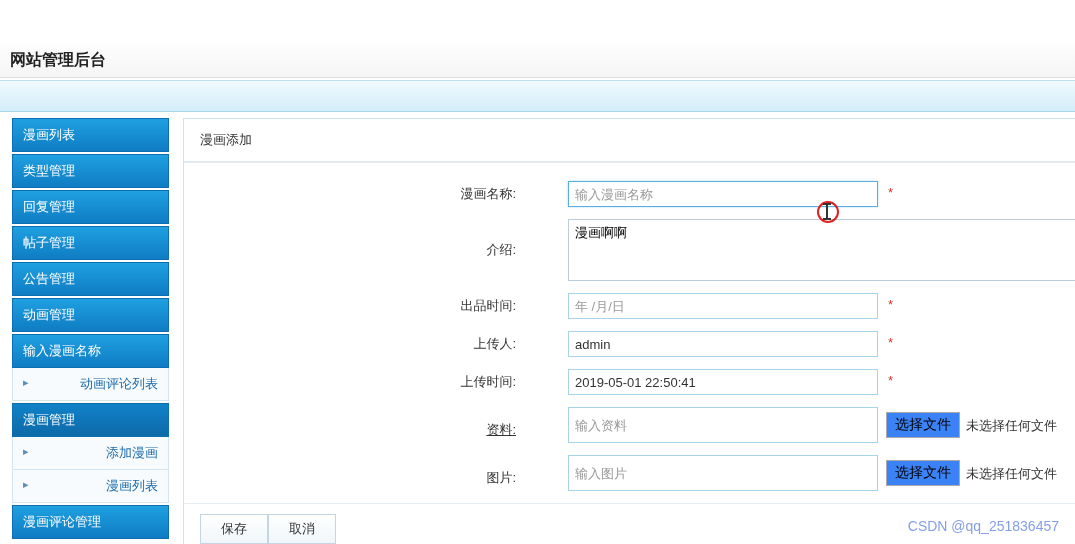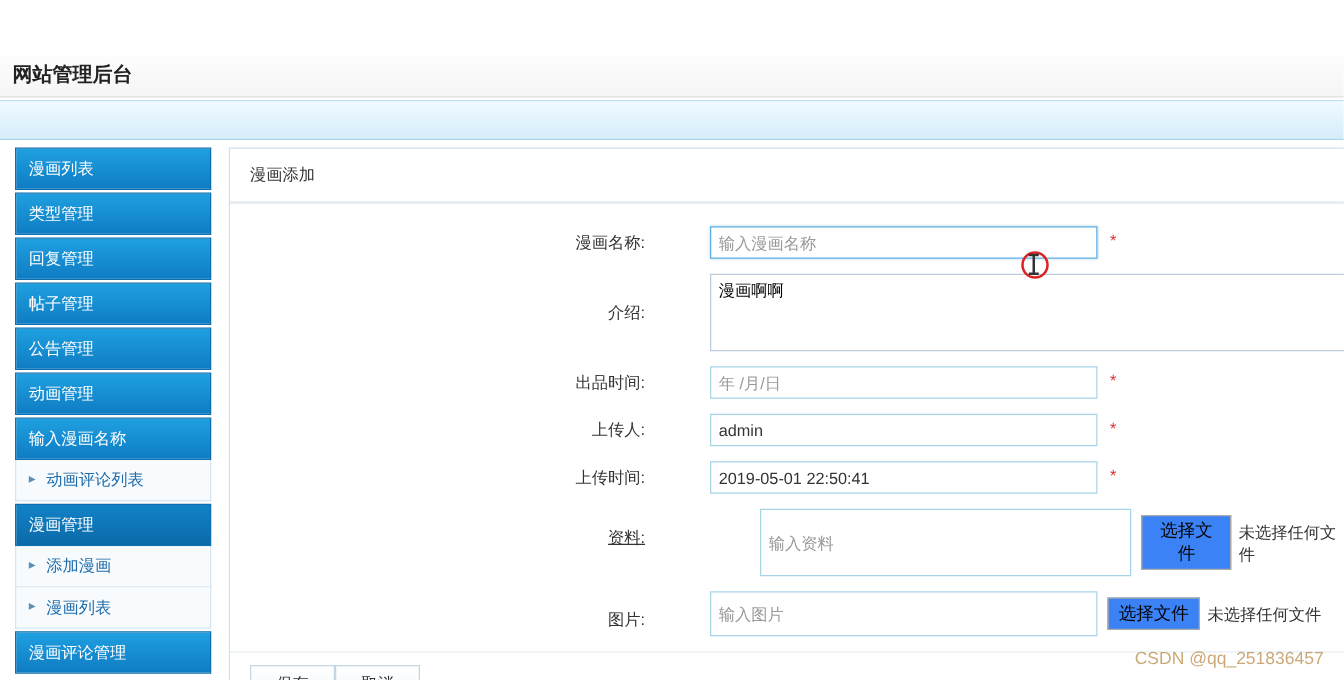--- a/index.html
+++ b/index.html
@@ -4,21 +4,21 @@
 <style>
 * { box-sizing: border-box; margin: 0; padding: 0; }
 body { font-family: "Microsoft YaHei", Arial, sans-serif; font-size: 13px; color: #333; background: #fff; width: 1075px; height: 544px; overflow: hidden; position: relative; }
 .header { background: linear-gradient(to bottom, #fdfdfd, #f5f5f5); border-bottom: 1px solid #ddd; padding: 6px 10px; margin-top: 44px; }
 .header-title { font-size: 16px; font-weight: bold; color: #222; }
 .top-band { height: 32px; background: linear-gradient(to bottom, #f0faff, #d4edf9); border-top: 1px solid #c0dff0; border-bottom: 1px solid #a8d4ea; margin-top: 2px; }
 .layout { display: flex; margin-top: 6px; padding: 0 0 0 12px; }
 .sidebar { width: 157px; flex: 0 0 157px; }
 .nav-item { background: linear-gradient(to bottom, #1fa0e0, #0f7cc4); color: #fff; padding: 7px 10px; border: 1px solid #0d6fb0; font-size: 13px; cursor: pointer; margin-bottom: 2px; }
 .nav-item.active { background: linear-gradient(to bottom, #1182c8, #0c6aa8); }
-.sub-item { border: 1px solid #d5e6f2; border-top: none; padding: 7px 10px 7px 24px; color: #206caa; background: #f7fbfe; cursor: pointer; position: relative; margin-top: -2px; margin-bottom: 2px; }
+.sub-item { border: 1px solid #d5e6f2; border-top: none; padding: 7px 10px 7px 24px; color: #206caa; background: #f7fbfe; cursor: pointer; position: relative; margin-top: -2px; margin-bottom: 2px; text-align: right; }
 .sub-item::before { content: "▸"; position: absolute; left: 10px; color: #5a8fb8; font-size: 11px; top: 8px; }
 .content { flex: 1; margin-left: 14px; border: 1px solid #cde3f0; border-right: none; position: relative; }
 .content-title { padding: 12px 16px; color: #333; border-bottom: 1px solid #e0eaf0; }
 .form-wrap { padding: 18px 0 0 0; border-top: 1px solid #e0eaf0; margin-top: 0; }
 .form-row { display: flex; align-items: flex-start; margin-bottom: 12px; }
 .form-label { width: 340px; text-align: right; padding-right: 8px; color: #333; padding-top: 4px; font-size: 13px; }
 .form-field { flex: 1; display: flex; align-items: flex-start; padding-left: 44px; }
 .text-input { width: 310px; height: 26px; border: 1px solid #a8d4ea; padding: 2px 6px; font-size: 13px; color: #333; }
 .text-input.focused { border: 1px solid #5aaee0; box-shadow: 0 0 2px rgba(90,174,224,0.5); }
 .text-input::placeholder { color: #999; }
@@ -26,21 +26,21 @@
 .req-star { color: #d33; margin-left: 10px; padding-top: 4px; }
 .fsel-btn { border: 1px solid #aaa; background: #3b82f6; padding: 3px 8px; font-size: 14px; cursor: pointer; margin-left: 8px; }
 .fsel-text { margin-left: 6px; color: #333; padding-top: 2px; }
 .cursor-circle { position: absolute; width: 22px; height: 22px; border: 2px solid #d22; border-radius: 50%; left: 633px; top: 82px; pointer-events: none; }
 .cursor-ibeam { position: absolute; left: 642px; top: 85px; width: 2px; height: 15px; background: #333; pointer-events: none; }
 .cursor-ibeam::before, .cursor-ibeam::after { content: ""; position: absolute; width: 8px; height: 2px; background: #333; left: -3px; }
 .cursor-ibeam::before { top: -1px; }
 .cursor-ibeam::after { bottom: -1px; }
 .btn-row { padding: 10px 0 12px 16px; display: flex; gap: 0; border-top: 1px solid #e6eef4; margin-top: 6px; }
 .action-btn { border: 1px solid #c4d6e2; background: linear-gradient(to bottom, #fff, #f0f6fa); padding: 5px 20px; font-size: 13px; cursor: pointer; color: #333; }
-.watermark { position: absolute; right: 16px; bottom: 10px; color: #a16207; font-size: 14px; opacity: 0.55; pointer-events: none; }
+.watermark { position: absolute; right: 16px; bottom: 10px; color: #1d4ed8; font-size: 14px; opacity: 0.55; pointer-events: none; }
 </style>
 </head>
 <body>
 
 <div class="header">
   <div class="header-title">网站管理后台</div>
 </div>
 <div class="top-band"></div>
 
 <div class="layout">
@@ -99,21 +99,21 @@
         <div class="form-label">上传时间:</div>
         <div class="form-field">
           <input class="text-input" value="2019-05-01 22:50:41" style="">
           <span class="req-star">*</span>
         </div>
       </div>
 
       <div class="form-row">
         <div class="form-label" style="padding-top:14px;text-decoration:underline;">资料:</div>
         <div class="form-field" style="align-items:center;">
-          <input class="text-input" style="height: 54px; margin-left: 40px;" placeholder="输入资料">
+          <input class="text-input" style="height: 36px;" placeholder="输入资料">
           <button class="fsel-btn">选择文件</button>
           <span class="fsel-text">未选择任何文件</span>
         </div>
       </div>
 
       <div class="form-row">
         <div class="form-label" style="padding-top:14px;">图片:</div>
         <div class="form-field" style="align-items:center;">
           <input class="text-input" style="height: 36px;" placeholder="输入图片">
           <button class="fsel-btn">选择文件</button>

